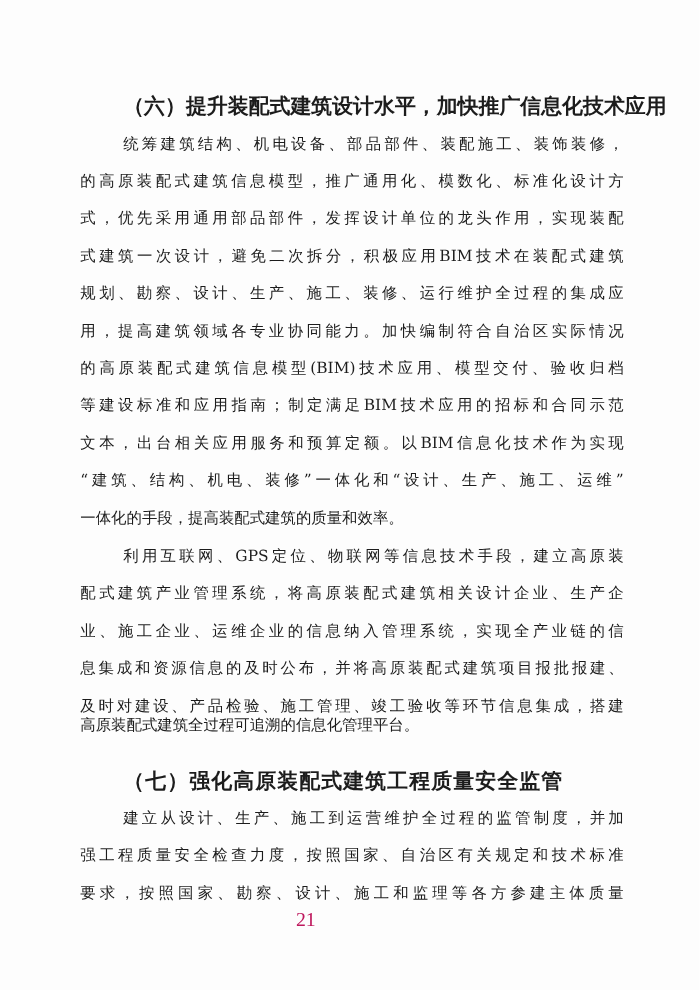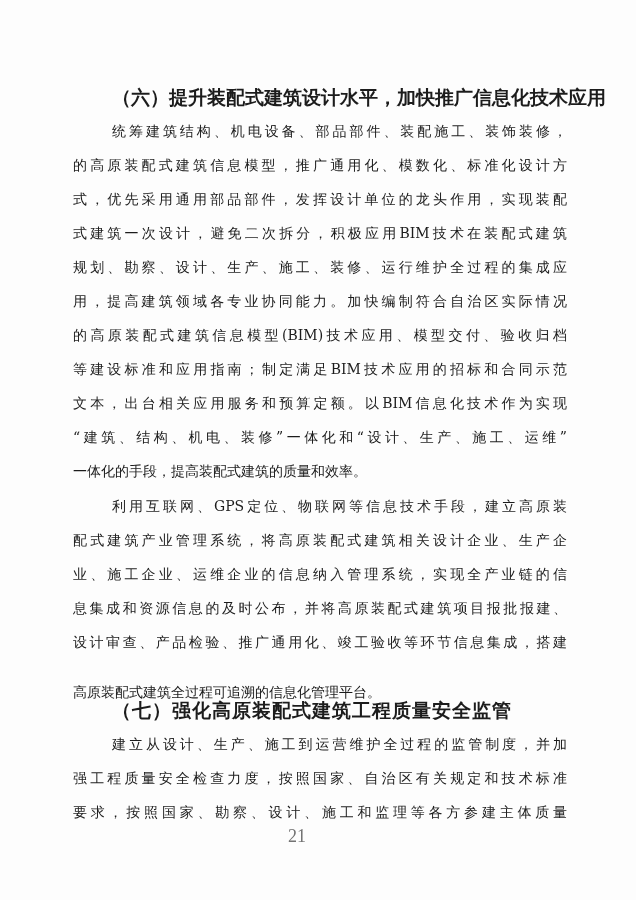--- a/index.html
+++ b/index.html
@@ -13,21 +13,21 @@
       font-size: 14px; white-space: nowrap;
       text-align: justify; text-align-last: justify; letter-spacing: 0;
     }
     .line.indent { left: 112px; width: 455px; }
     .line.last { text-align-last: left; }
     .heading { font-weight: bold; font-family: "DejaVu Sans", "Liberation Sans", sans-serif; font-size: 19px; }
     .heading.h6 { left: 112px; width: 444px; }
     .heading.h7 { left: 112px; width: 338px; text-align-last: left; letter-spacing: 1px; }
     .page-number {
       position: absolute; left: 0; width: 556px; top: 811px; text-align: center;
-      font-size: 18px; font-family: "Liberation Serif", serif; color: #737373; padding-left: 19px;
+      font-size: 18px; font-family: "Liberation Serif", serif; color: #be185d;
     }
   </style>
 </head>
 <body>
 
 <div class="page">
 
   <div class="line heading h6" style="top:82px">（六）提升装配式建筑设计水平，加快推广信息化技术应用</div>
 
   <div class="line indent" style="top:116px">统筹建筑结构、机电设备、部品部件、装配施工、装饰装修，</div>
@@ -39,22 +39,22 @@
   <div class="line" style="top:320px">的高原装配式建筑信息模型(BIM)技术应用、模型交付、验收归档</div>
   <div class="line" style="top:354px">等建设标准和应用指南；制定满足BIM技术应用的招标和合同示范</div>
   <div class="line" style="top:388px">文本，出台相关应用服务和预算定额。以BIM信息化技术作为实现</div>
   <div class="line" style="top:422px">“建筑、结构、机电、装修”一体化和“设计、生产、施工、运维”</div>
   <div class="line last" style="top:456px">一体化的手段，提高装配式建筑的质量和效率。</div>
 
   <div class="line indent" style="top:491px">利用互联网、GPS定位、物联网等信息技术手段，建立高原装</div>
   <div class="line" style="top:525px">配式建筑产业管理系统，将高原装配式建筑相关设计企业、生产企</div>
   <div class="line" style="top:559px">业、施工企业、运维企业的信息纳入管理系统，实现全产业链的信</div>
   <div class="line" style="top:593px">息集成和资源信息的及时公布，并将高原装配式建筑项目报批报建、</div>
-  <div class="line" style="top:627px">设计审查、产品检验、推广通用化、竣工验收等环节信息集成，搭建</div>
-  <div class="line last" style="top:677px">高原装配式建筑全过程可追溯的信息化管理平台。</div>
+  <div class="line" style="top:627px">及时对建设、产品检验、施工管理、竣工验收等环节信息集成，搭建</div>
+  <div class="line last" style="top:645px">高原装配式建筑全过程可追溯的信息化管理平台。</div>
 
   <div class="line heading h7" style="top:695px">（七）强化高原装配式建筑工程质量安全监管</div>
 
   <div class="line indent" style="top:729px">建立从设计、生产、施工到运营维护全过程的监管制度，并加</div>
   <div class="line" style="top:763px">强工程质量安全检查力度，按照国家、自治区有关规定和技术标准</div>
   <div class="line" style="top:797px">要求，按照国家、勘察、设计、施工和监理等各方参建主体质量</div>
 
   <div class="page-number" style="top:826px">21</div>
 </div>
 

